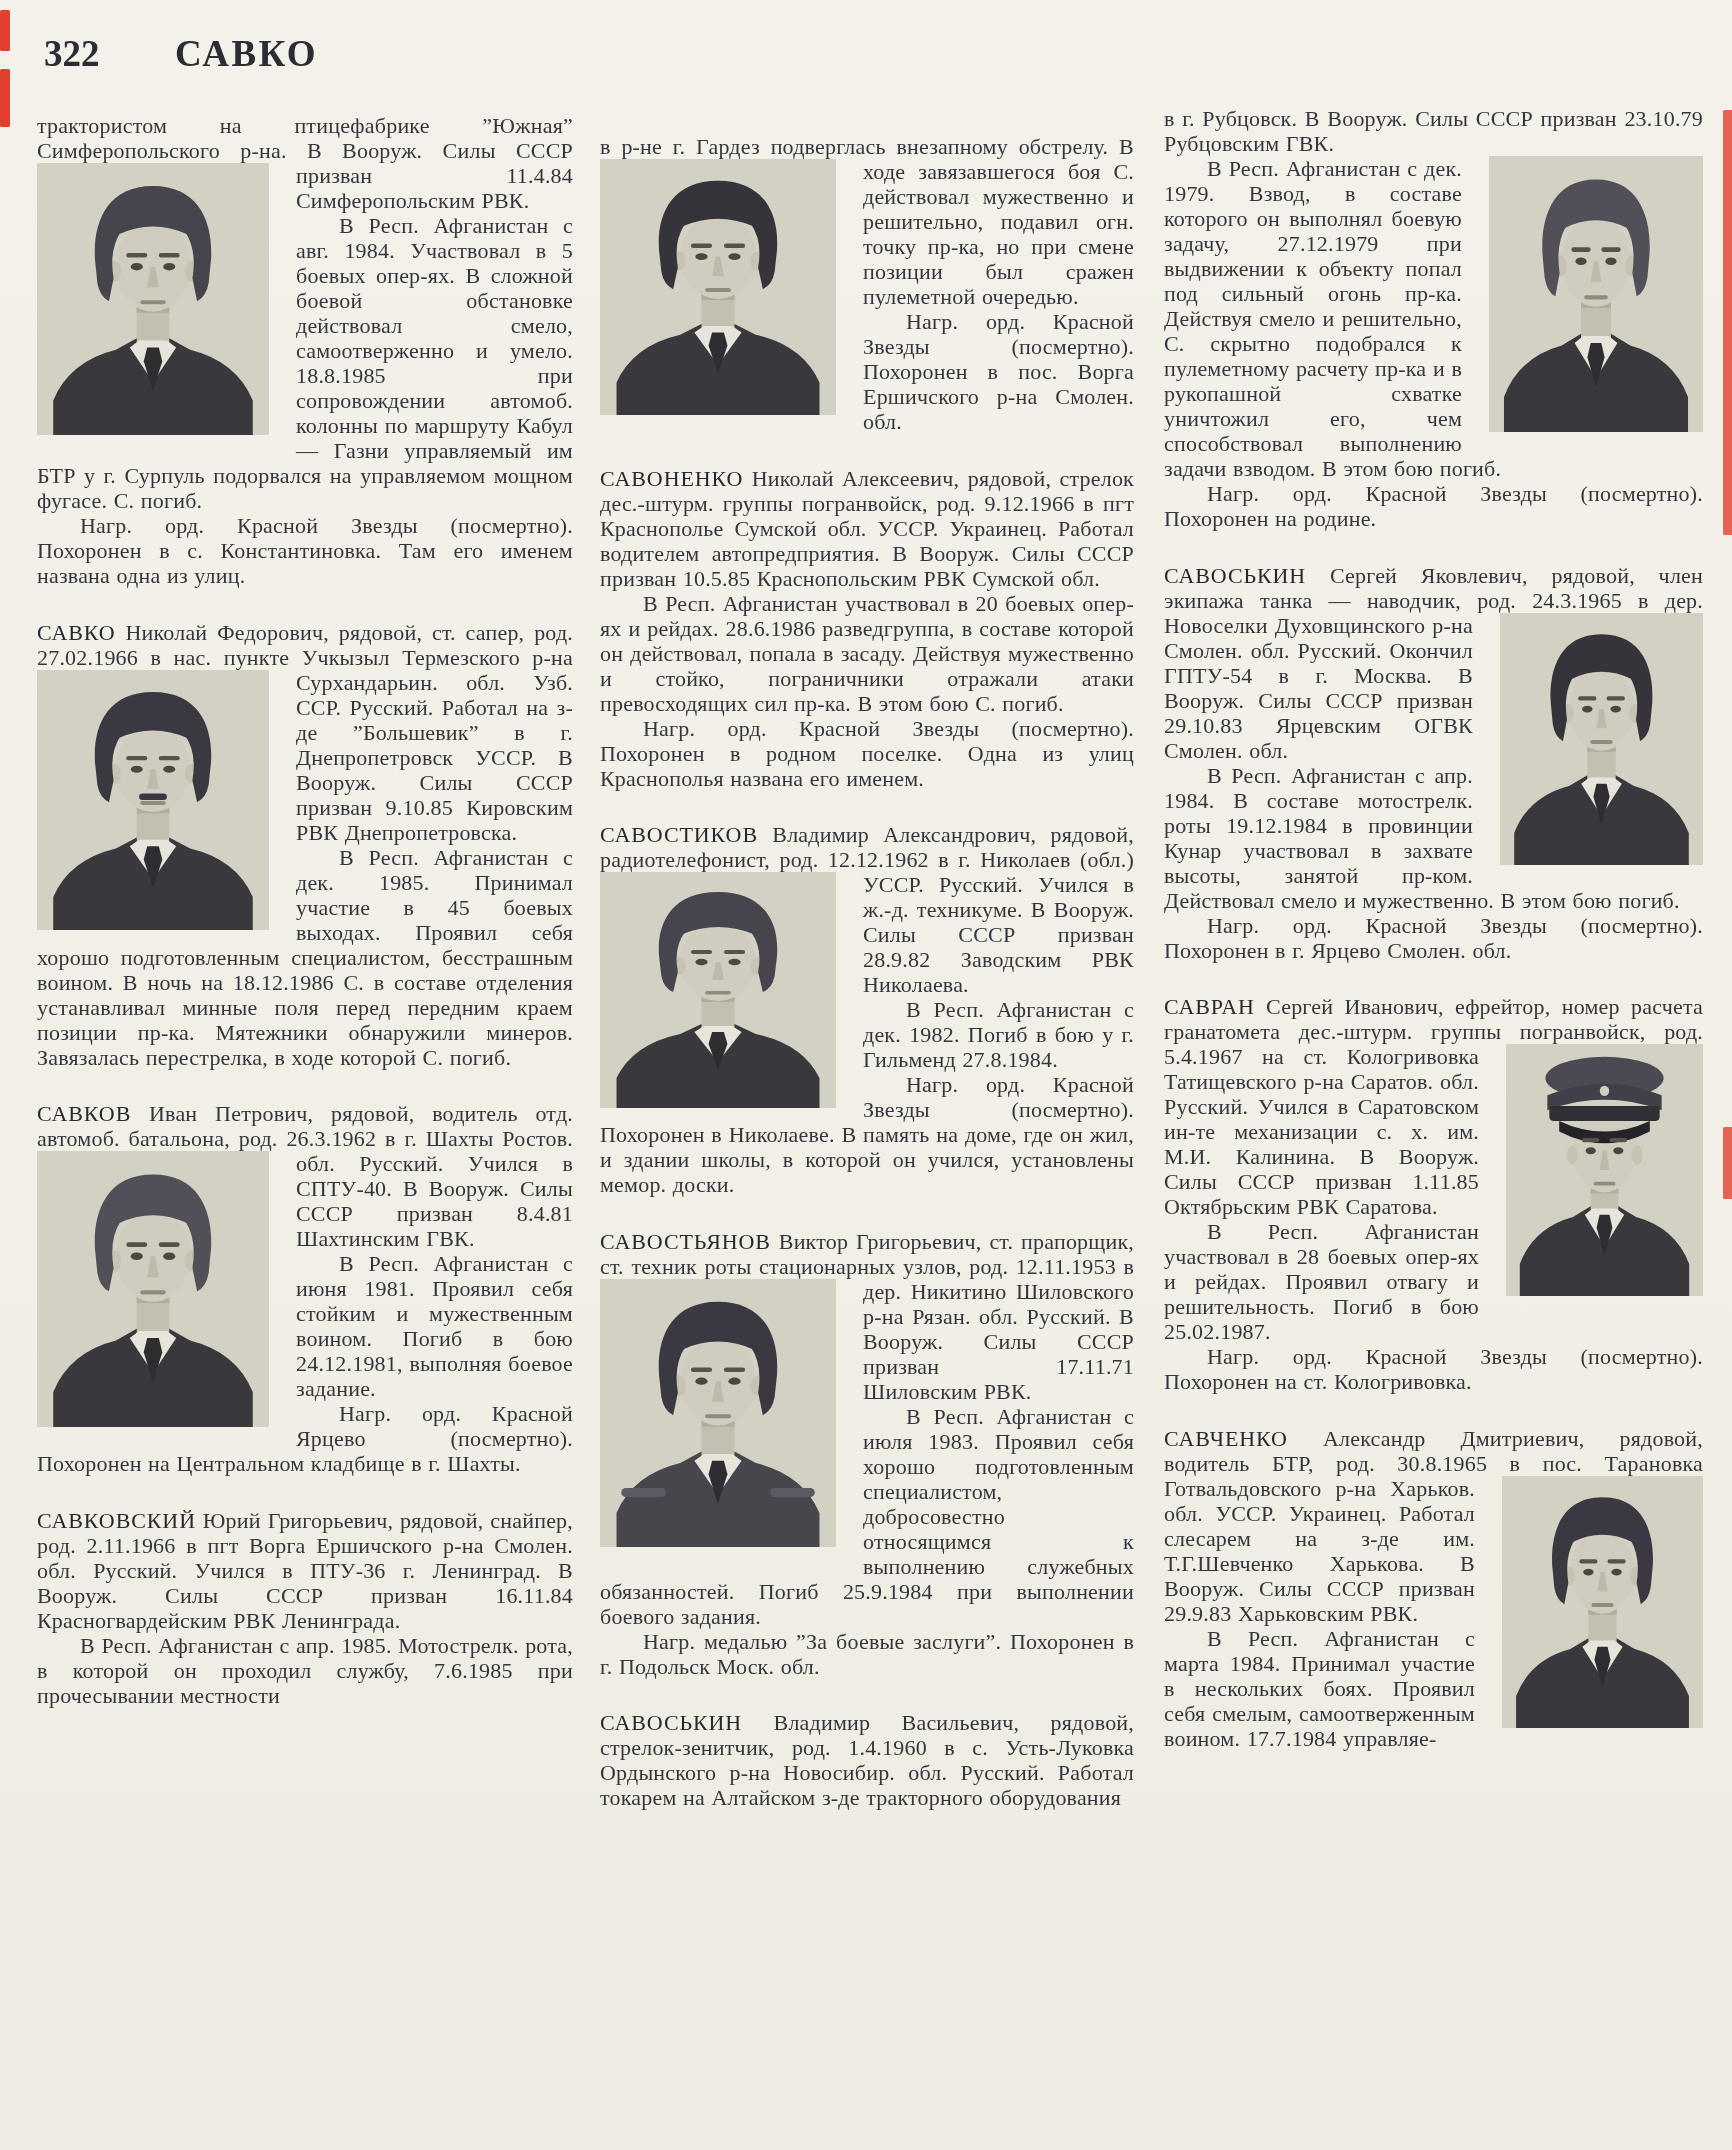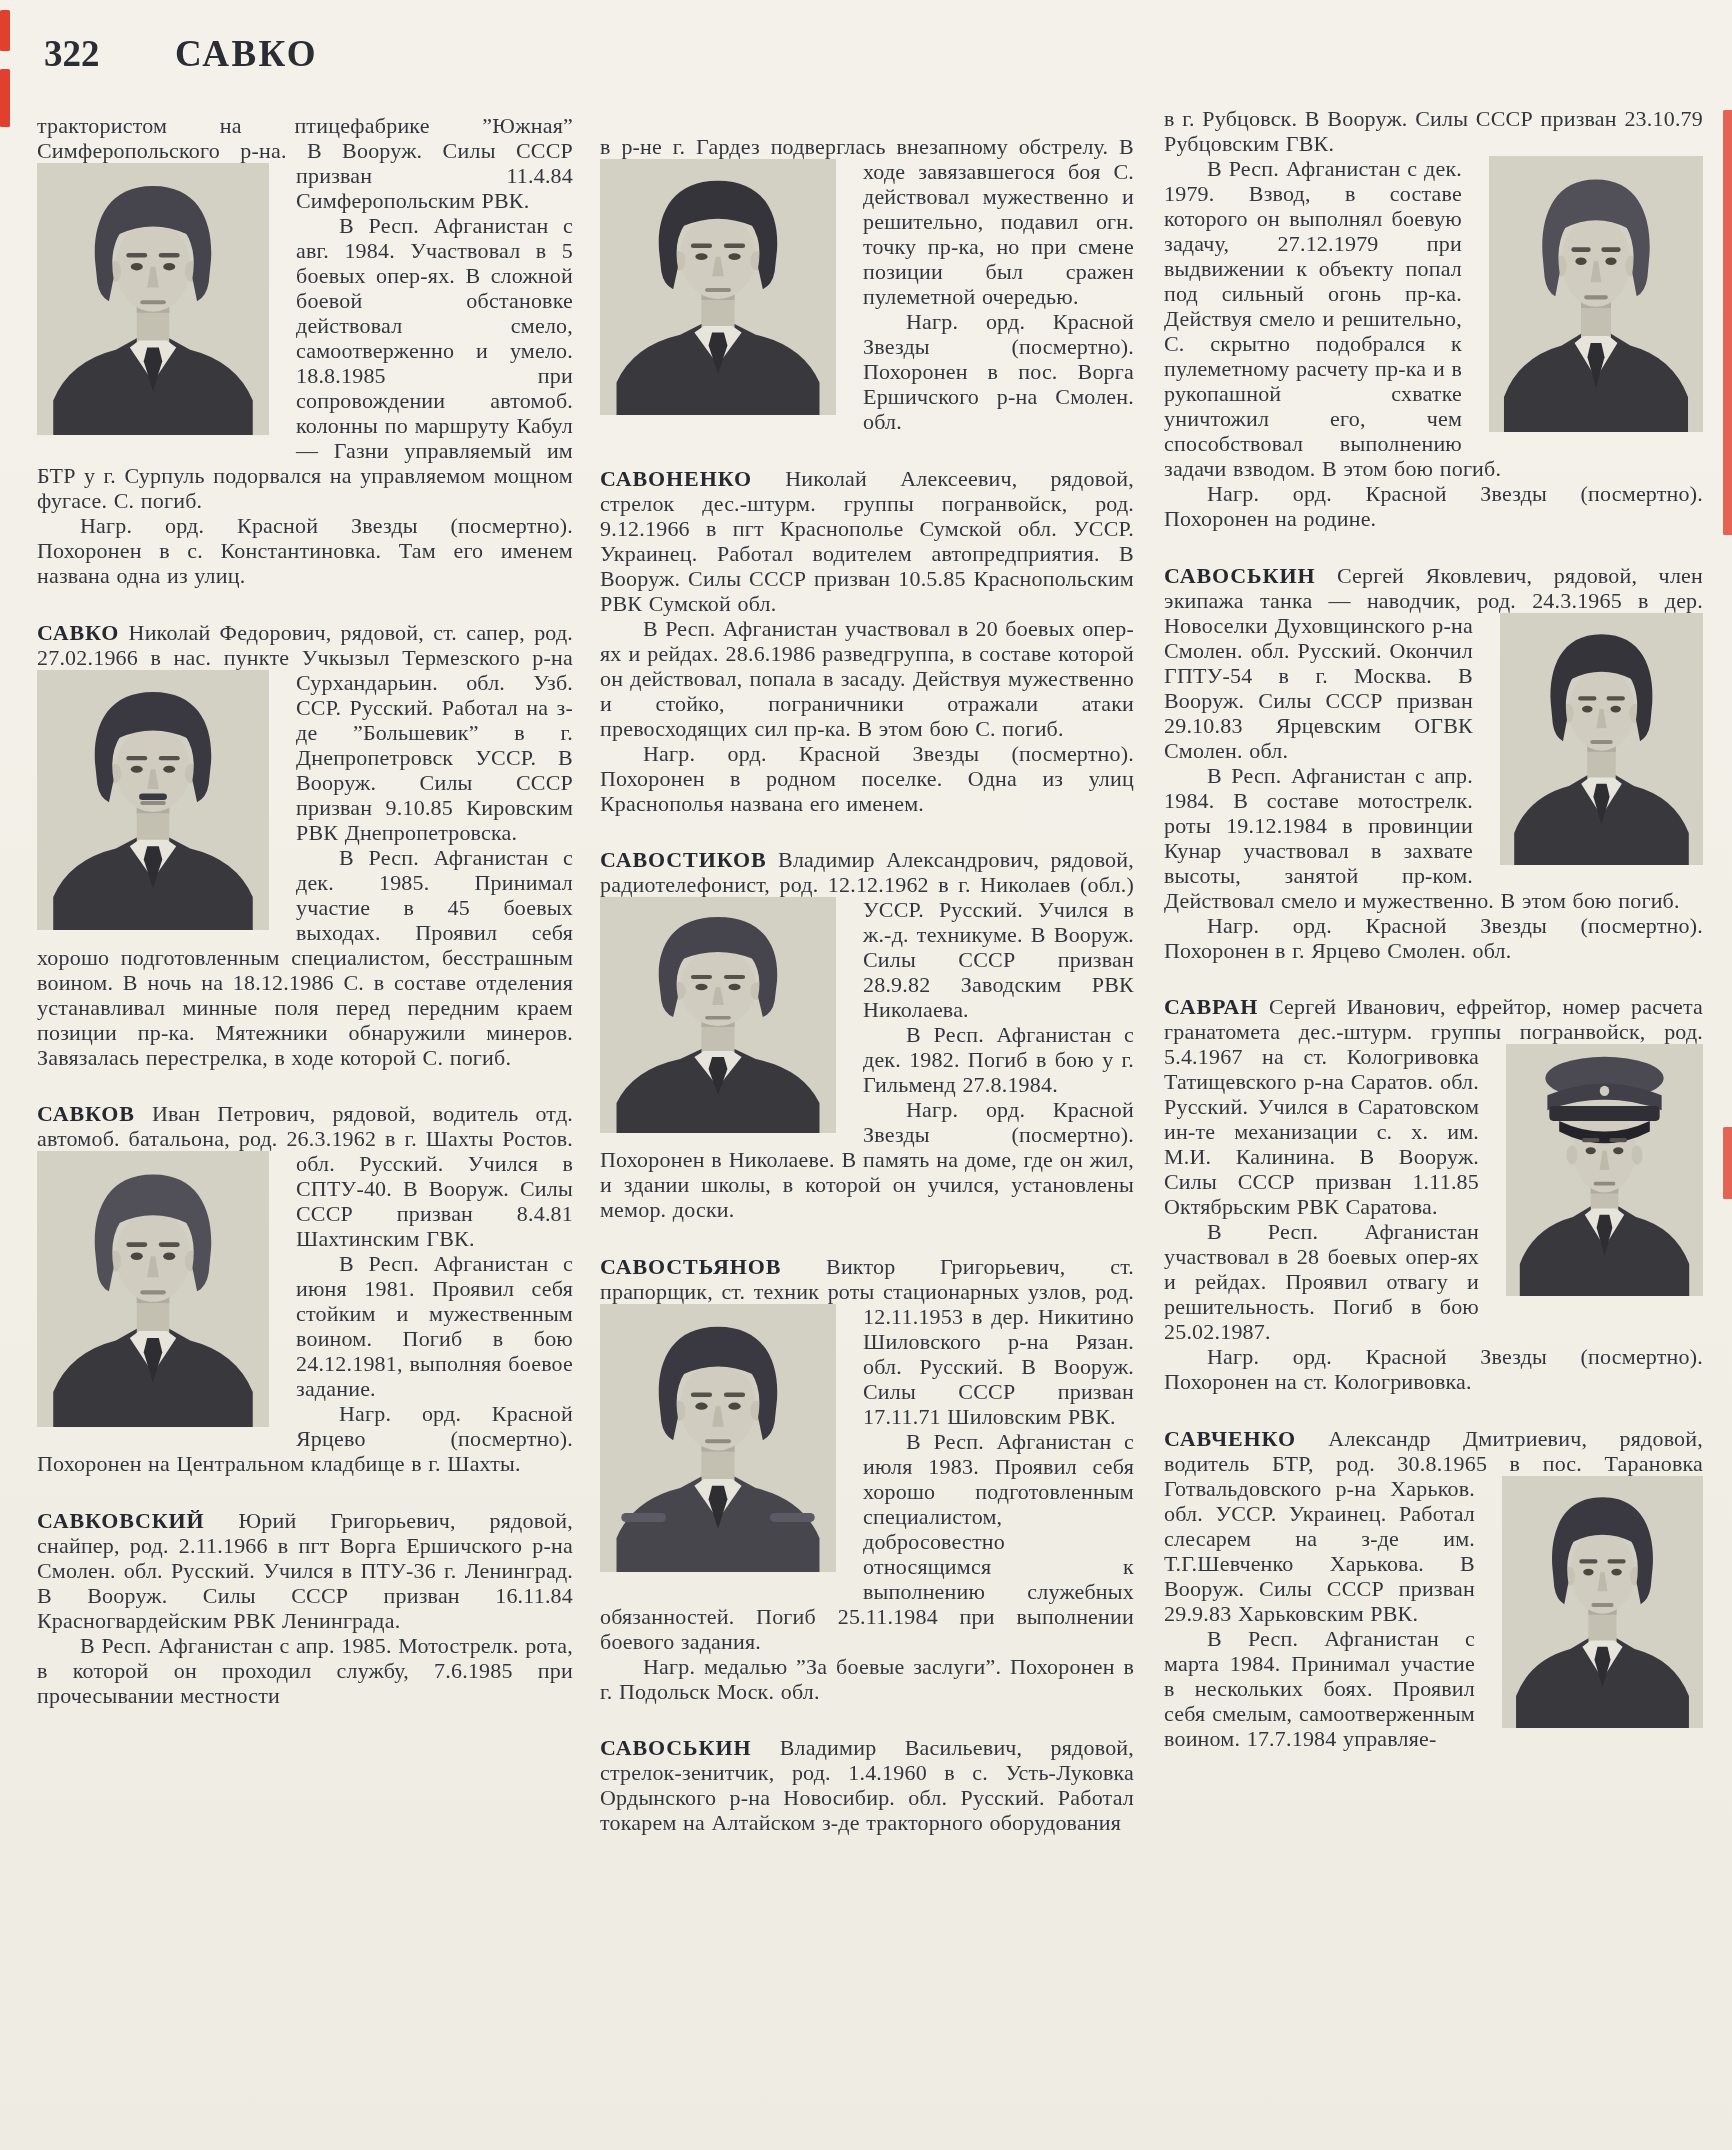--- a/index.html
+++ b/index.html
@@ -14,21 +14,21 @@
   #page-number{left:44px;}
   #running-head{left:175px;letter-spacing:2.4px;}
   .column{position:absolute;text-align:justify;font-size:22px;line-height:25px;letter-spacing:0.2px;word-spacing:0.8px;}
   #col-1{left:37px;top:113px;width:536px;}
   #col-2{left:600px;top:134px;width:534px;}
   #col-3{left:1164px;top:106px;width:539px;}
   .entry{margin:0 0 31.5px 0;overflow:visible;}
   .entry:last-child{margin-bottom:0;}
   .entry p{margin:0;padding:0;}
   .entry p.ind{text-indent:43px;}
-  .surname{font-weight:bold;letter-spacing:0.9px;color:#26292f;}
+  .surname{font-weight:normal;letter-spacing:0.9px;color:#26292f;}
   .ph-spacer{width:0;padding:0;margin:0;}
   .ph-spacer.left{float:left;}
   .ph-spacer.right{float:right;}
   .photo{background:#d8d5c9;box-shadow:0 0 0 0.8px rgba(120,116,104,.25) inset;}
   .photo.left{float:left;clear:left;margin:0 27px 11px 0;}
   .photo.right{float:right;clear:right;margin:0 0 11px 27px;}
   .photo svg{display:block;}
   .artifact{position:absolute;background:#e2402e;border-radius:1.6px;}
   .artifact.soft{opacity:.8;}
 </style>
@@ -210,21 +210,21 @@
             <path d="M35 31 Q50 24 65 31 L65 24 Q50 16 35 24 Z" fill="#3a3840"></path>
             <rect x="38.5" y="39" width="9" height="2" rx="1" fill="#55524b"></rect>
             <rect x="52.5" y="39" width="9" height="2" rx="1" fill="#55524b"></rect>
             <ellipse cx="43" cy="45" rx="2.6" ry="1.6" fill="#4a473f"></ellipse>
             <ellipse cx="57" cy="45" rx="2.6" ry="1.6" fill="#4a473f"></ellipse>
             <path d="M49 45 L47.5 54 L52.5 54 L51 45 Z" fill="#bdb9ab"></path>
             <rect x="44.5" y="59.5" width="11" height="1.8" rx="0.9" fill="#8f8b7d"></rect>
           </svg>
         </div>
         <p><span class="surname">САВОСТЬЯНОВ</span> Виктор Григорьевич, ст. прапорщик, ст. техник роты стационарных узлов, род. 12.11.1953 в дер. Никитино Шиловского р-на Рязан. обл. Русский. В Вооруж. Силы СССР призван 17.11.71 Шиловским РВК.</p>
-        <p class="ind">В Респ. Афганистан с июля 1983. Проявил себя хорошо подготовленным специалистом, добросовестно относящимся к выполнению служебных обязанностей. Погиб 25.11.1984 при выполнении боевого задания.</p>
+        <p class="ind">В Респ. Афганистан с июля 1983. Проявил себя хорошо подготовленным специалистом, добросовестно относящимся к выполнению служебных обязанностей. Погиб 25.9.1984 при выполнении боевого задания.</p>
         <p class="ind">Нагр. медалью ”За боевые заслуги”. Похоронен в г. Подольск Моск. обл.</p>
       </article>
       <article class="entry">
         <p><span class="surname">САВОСЬКИН</span> Владимир Васильевич, рядовой, стрелок-зенитчик, род. 1.4.1960 в с. Усть-Луковка Ордынского р-на Новосибир. обл. Русский. Работал токарем на Алтайском з-де тракторного оборудования</p>
       </article>
     </div>
     <div class="column" id="col-3">
       <article class="entry">
         <div class="ph-spacer right" style="height: 50px;"></div>
         <div class="photo right" style="width: 214px; height: 276px;">

